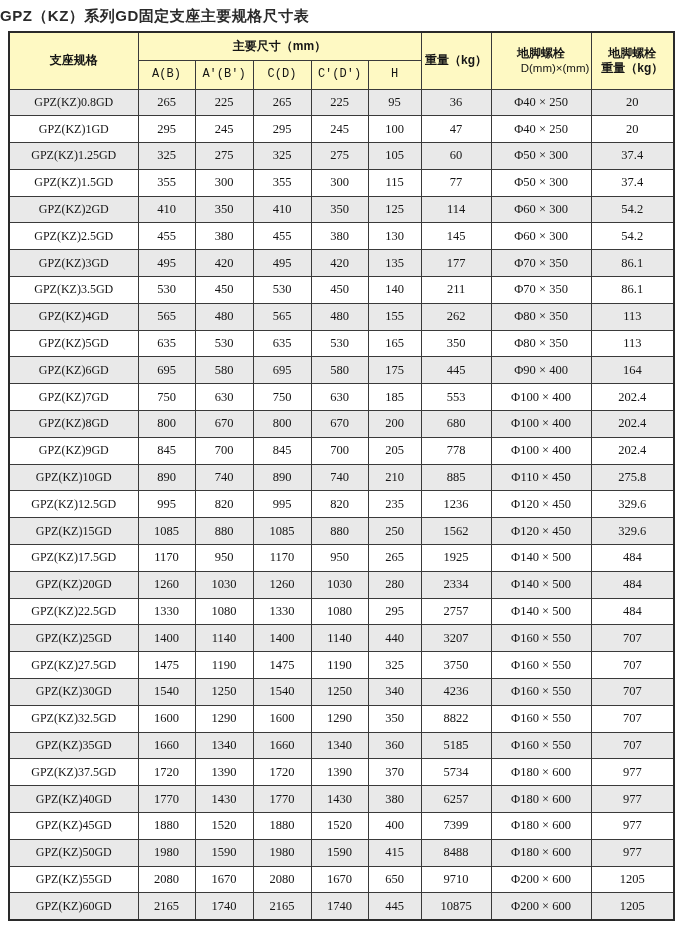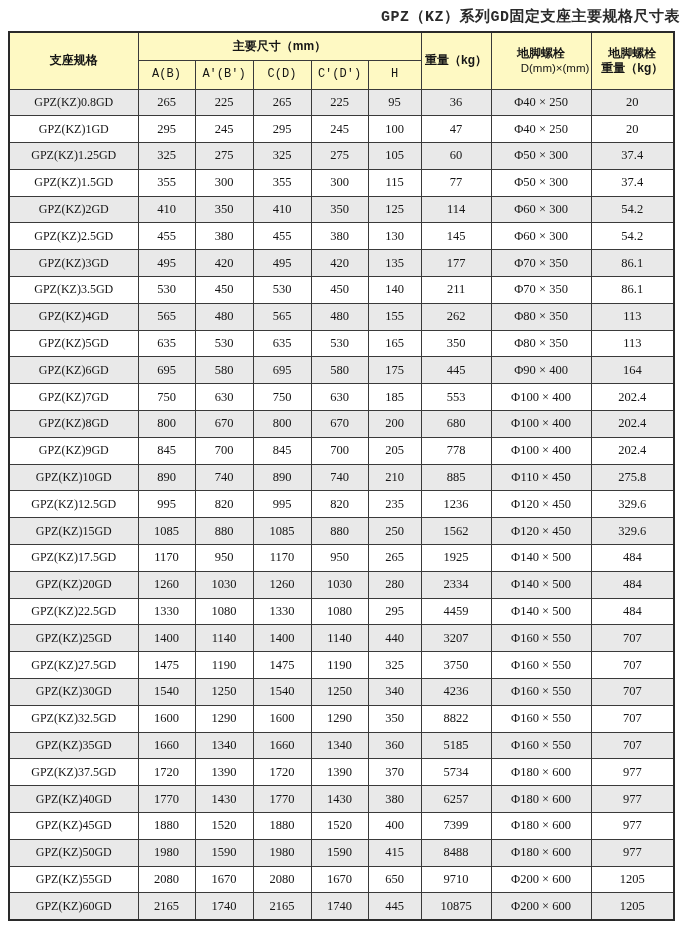--- a/index.html
+++ b/index.html
@@ -6,28 +6,27 @@
   html, body {
     width: 680px;
     background: #ffffff;
     font-family: "Liberation Sans", "DejaVu Sans", sans-serif;
   }
   body {
     height: 937px;
     overflow: hidden;
   }
   .page-title {
-    text-align: right;
+    text-align: left;
     font-size: 15px;
     font-weight: bold;
     color: #2a2a2a;
     padding-top: 7px;
     letter-spacing: 0.5px;
     height: 31px;
-    font-family: Liberation Mono, monospace;
   }
   table.spec-table {
     border-collapse: collapse;
     table-layout: fixed;
     width: 665px;
     margin-left: 8px;
     border: 2px solid #2a2a2a;
   }
   .spec-table th, .spec-table td {
     border: 1px solid #3a3a3a;
@@ -316,21 +315,21 @@
     <td>Φ140 × 500</td>
     <td>484</td>
   </tr>
       <tr>
     <td class="spec-col">GPZ(KZ)22.5GD</td>
     <td>1330</td>
     <td>1080</td>
     <td>1330</td>
     <td>1080</td>
     <td>295</td>
-    <td>4459</td>
+    <td>2757</td>
     <td>Φ140 × 500</td>
     <td>484</td>
   </tr>
       <tr class="shade">
     <td class="spec-col">GPZ(KZ)25GD</td>
     <td>1400</td>
     <td>1140</td>
     <td>1400</td>
     <td>1140</td>
     <td>440</td>

